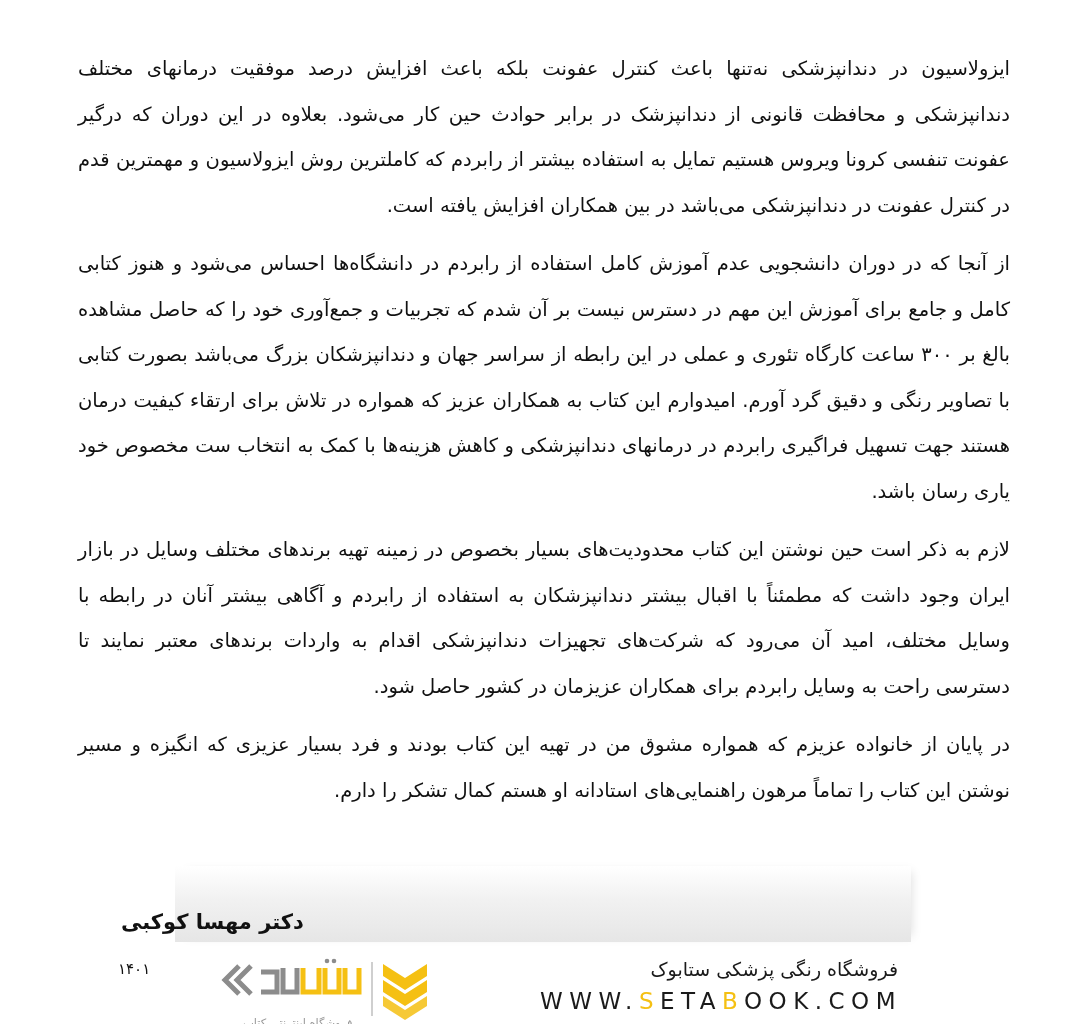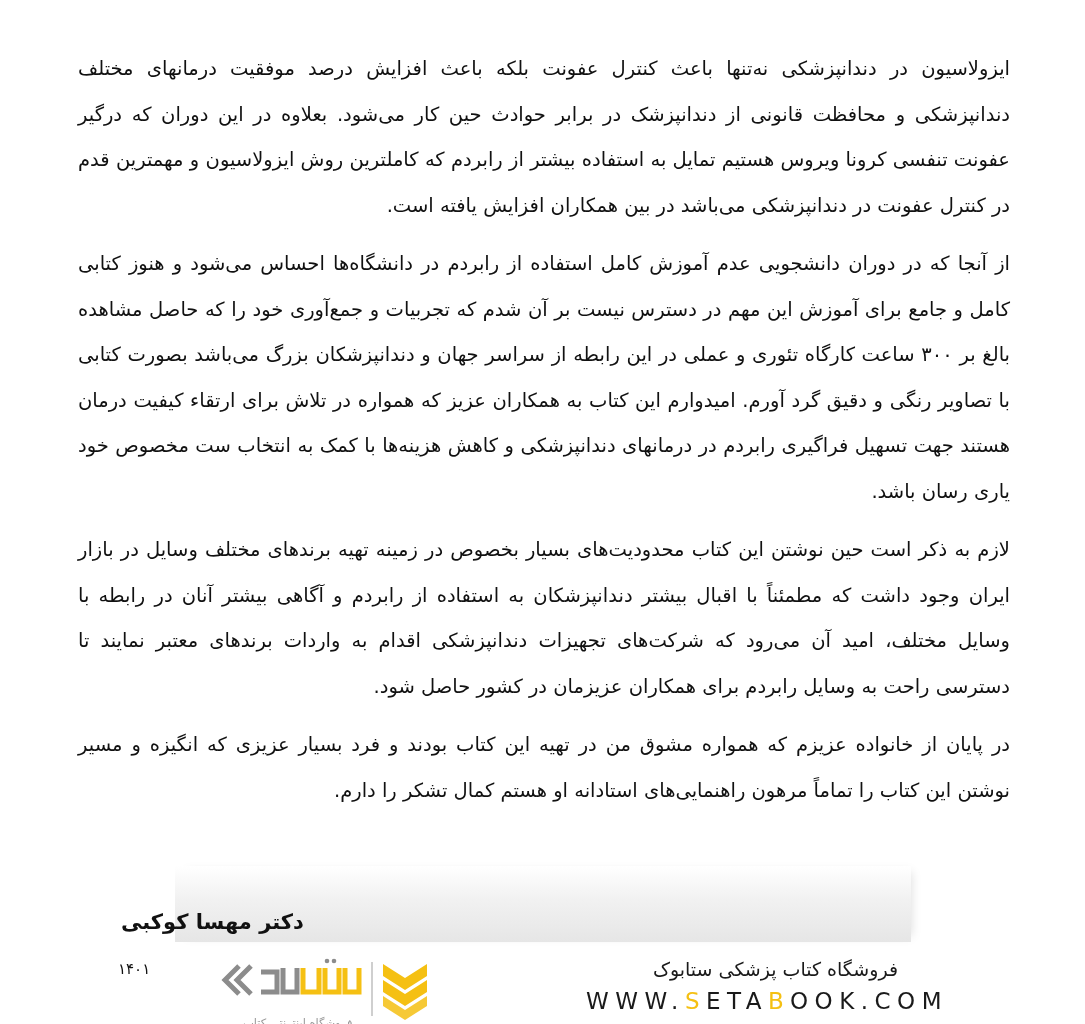--- a/index.html
+++ b/index.html
@@ -43,21 +43,21 @@
     position: absolute; left: 36px; top: 58px; font-size: 11.5px; color: #9a9a9a; direction: rtl;
   }
   .logo-divider {
     position: absolute; left: 164px; top: 4px; width: 1.5px; height: 54px; background: #cfcfcf;
   }
   .shop-name {
     position: absolute; left: 636px; top: 958px; width: 262px;
     font-size: 19px; direction: rtl; text-align: right; color: #1a1a1a;
   }
   .shop-url {
-    position: absolute; left: 586px; top: 988px;
+    position: absolute; left: 540px; top: 988px;
     font-size: 23px; letter-spacing: 6.5px; color: #1a1a1a;
     font-family: "DejaVu Sans", sans-serif;
   }
   .shop-url .accent { color: #f5c013; }
 </style>
 </head>
 <body>
 
 <div class="page-body">
   <p class="para">ایزولاسیون در دندانپزشکی نه‌تنها باعث کنترل عفونت بلکه باعث افزایش درصد موفقیت درمانهای مختلف دندانپزشکی و محافظت قانونی از دندانپزشک در برابر حوادث حین کار می‌شود. بعلاوه در این دوران که درگیر عفونت تنفسی کرونا ویروس هستیم تمایل به استفاده بیشتر از رابردم که کاملترین روش ایزولاسیون و مهمترین قدم در کنترل عفونت در دندانپزشکی می‌باشد در بین همکاران افزایش یافته است.</p>
@@ -88,14 +88,14 @@
   </svg>
   <div class="logo-sub">فروشگاه اینترنتی کتاب</div>
   <div class="logo-divider"></div>
   <svg style="position:absolute;left:176px;top:2px;width:44px;height:60px" viewBox="0 0 44 60">
     <polygon points="0,4 22,18 44,4 44,16 22,30 0,16" fill="#f5c013"></polygon>
     <polygon points="0,20 22,34 44,20 44,32 22,46 0,32" fill="#f5c013"></polygon>
     <polygon points="0,36 22,50 44,36 44,46 22,60 0,46" fill="#f5c013" opacity="0.85"></polygon>
   </svg>
 </div>
 
-<div class="shop-name">فروشگاه کتاب پزشکی ستابوک</div>
+<div class="shop-name">فروشگاه رنگی پزشکی ستابوک</div>
 <div class="shop-url"><span>WWW.</span><span class="accent">S</span><span>ETA</span><span class="accent">B</span><span>OOK.COM</span></div>
 
 </body></html>

